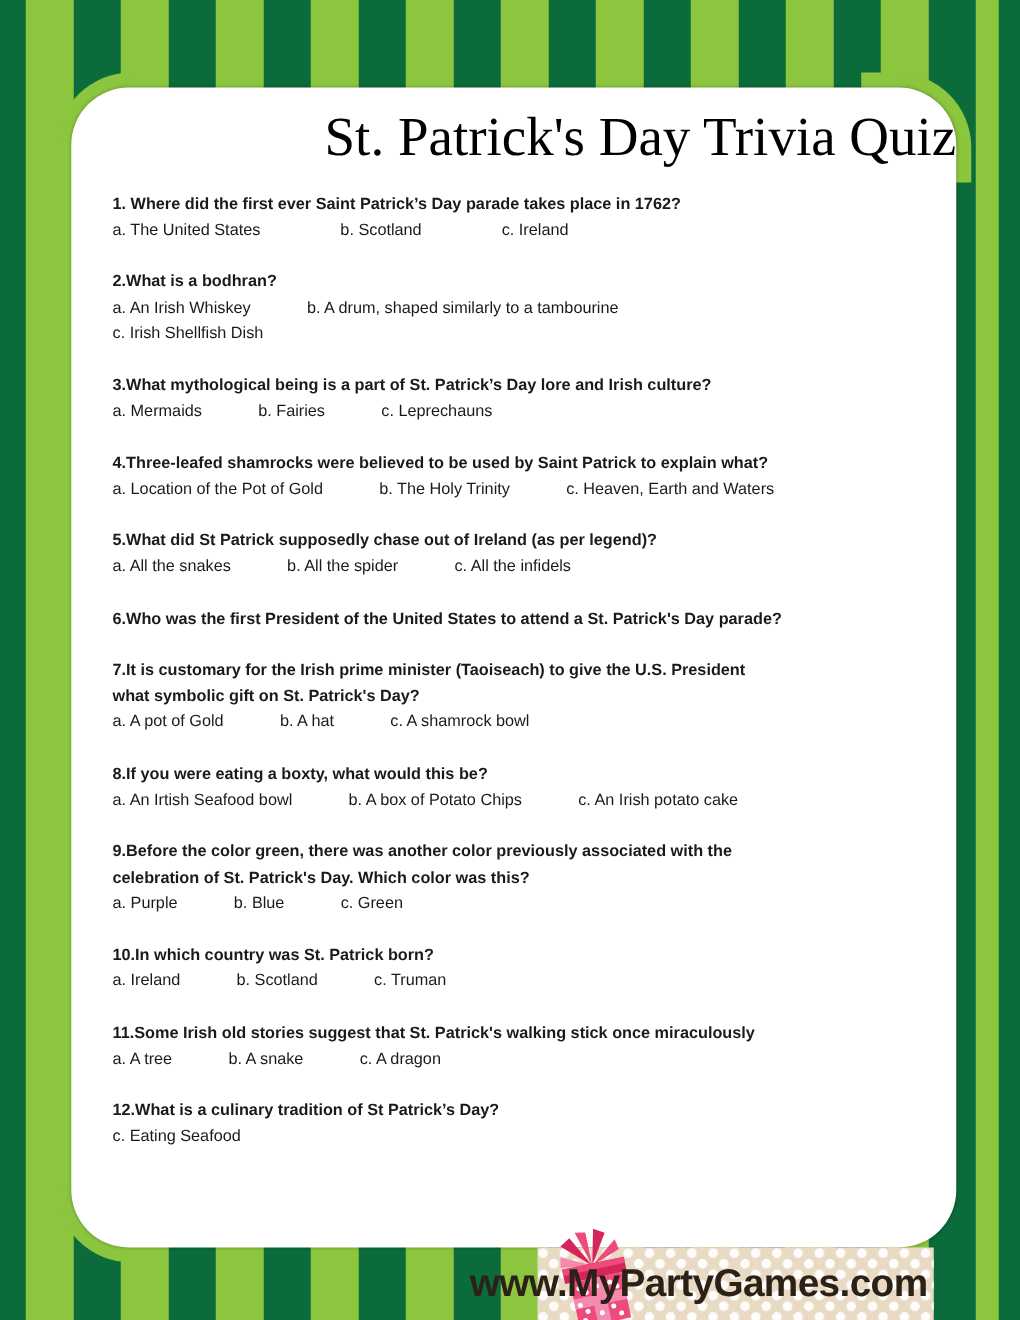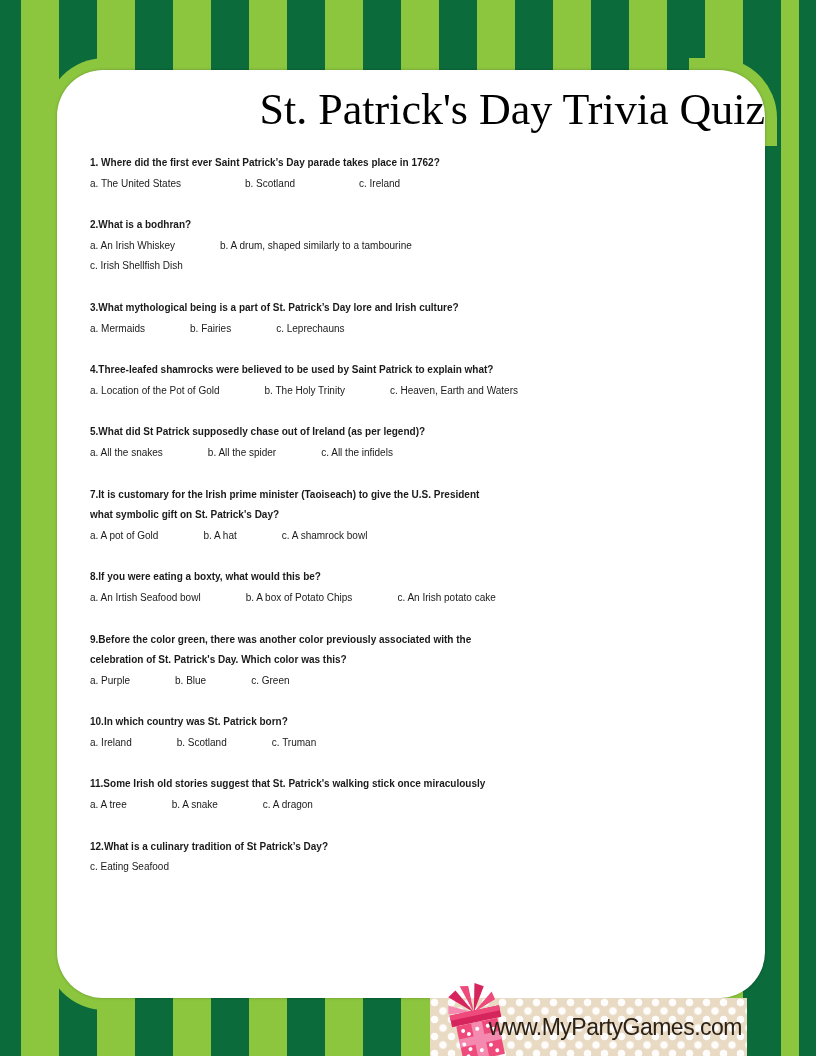--- a/index.html
+++ b/index.html
@@ -48,39 +48,39 @@
     text-align:right;
     font-family:"Liberation Serif",serif;
     font-weight:400;
     font-size:44px;
     line-height:55px;
     color:#000;
   }
   .question-list{
     margin-top:16px;
     padding:0 10px 0 33px;
-    font-size:10px;
+    font-size:13px;
     line-height:20.6px;
   }
   .question{margin-bottom:21px;}
   .q-line{font-weight:bold;white-space:nowrap;}
   .answer-line{display:flex;gap:45px;white-space:nowrap;}
   .question:nth-child(1) .answer-line{gap:64px;}
   .banner{
     position:absolute;left:430px;top:998px;width:317px;height:58px;
     background-color:var(--banner-bg);
     background-image:
       radial-gradient(circle at 4.5px 4.5px, rgba(255,255,255,.95) 3.4px, rgba(255,255,255,0) 4.2px),
       radial-gradient(circle at 4.5px 4.5px, rgba(255,255,255,.95) 3.4px, rgba(255,255,255,0) 4.2px);
     background-size:17px 17px,17px 17px;
     background-position:0 0,8.5px 8.5px;
   }
   .banner-text{
     position:absolute;right:5px;top:50%;transform:translateY(-50%);
-    font-weight:normal;font-size:23px;letter-spacing:-.5px;
+    font-weight:bold;font-size:31px;letter-spacing:-.5px;
     color:var(--banner-text);
   }
   .gift{
     position:absolute;left:2px;top:-18px;width:92px;height:84px;
     overflow:visible;
   }
 </style>
 </head>
 <body>
 
@@ -128,20 +128,21 @@
       </div>
       <div class="question">
         <div class="q-line">5.What did St Patrick supposedly chase out of Ireland (as per legend)?</div>
         <div class="answer-line">
           <span class="option">a. All the snakes</span>
           <span class="option">b. All the spider</span>
           <span class="option">c. All the infidels</span>
         </div>
       </div>
       <div class="question">
+        <div class="q-line">6.Who was the first President of the United States to attend a St. Patrick's Day parade?</div>
       </div>
       <div class="question">
         <div class="q-line">7.It is customary for the Irish prime minister (Taoiseach) to give the U.S. President</div>
         <div class="q-line">what symbolic gift on St. Patrick's Day?</div>
         <div class="answer-line">
           <span class="option">a. A pot of Gold</span>
           <span class="option">b. A hat</span>
           <span class="option">c. A shamrock bowl</span>
         </div>
       </div>

